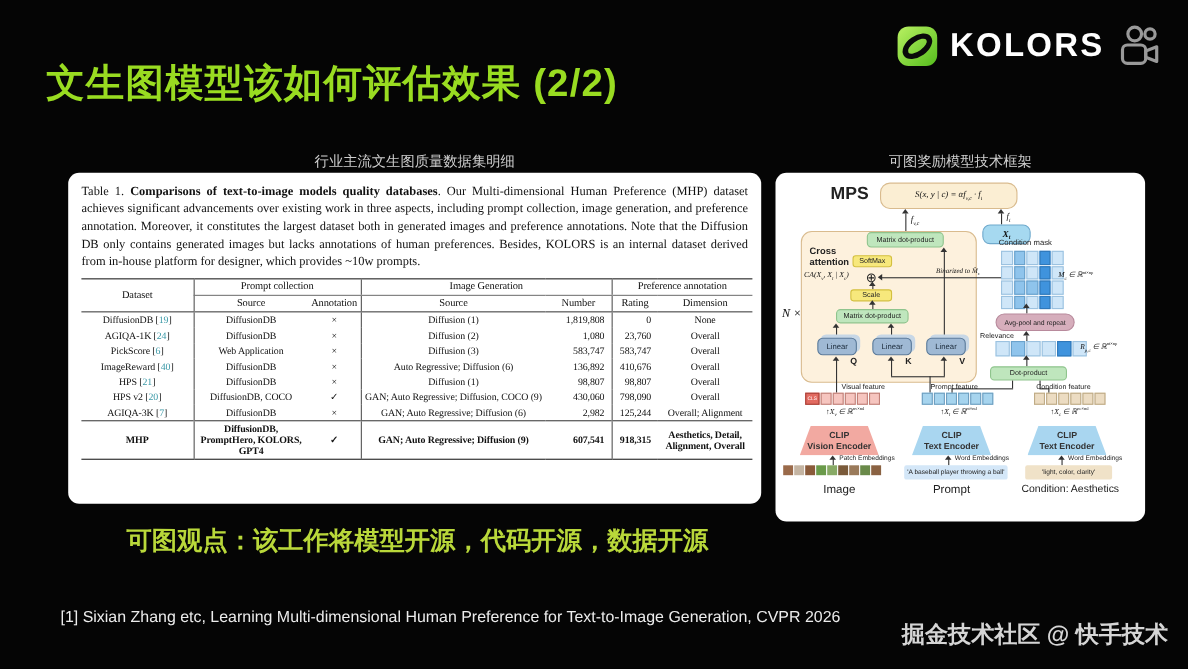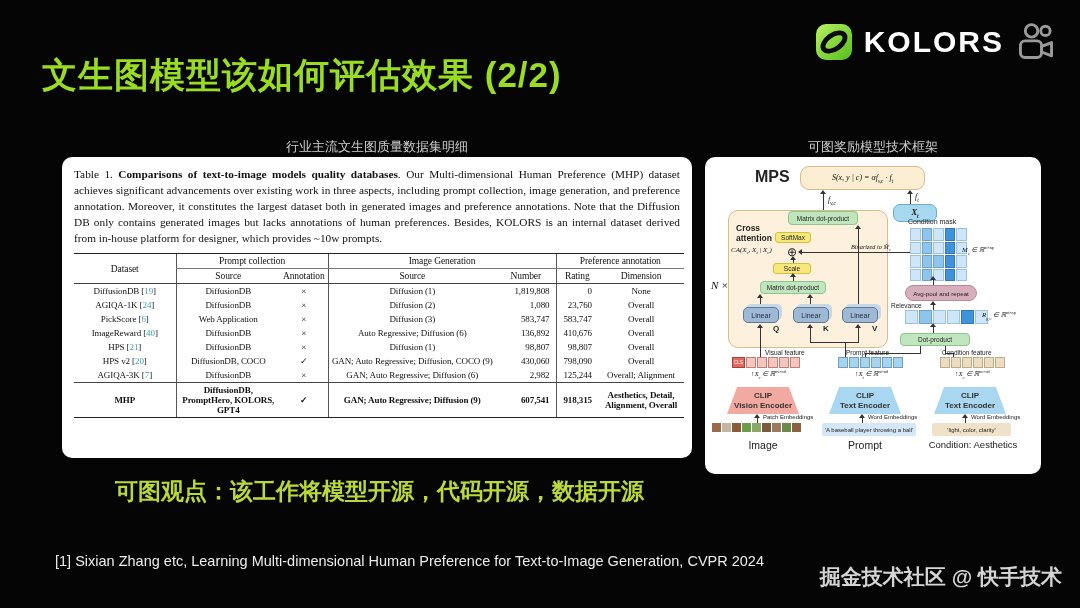--- a/index.html
+++ b/index.html
@@ -387,15 +387,15 @@
       </div>
     <div class="txtpill" style="left:117px;top:266px;width:94px;height:13px;background:#d4e7f8;">'A baseball player throwing a ball'</div>
     <div class="txtpill" style="left:227px;top:266px;width:79px;height:13px;background:#f0e2c8;">'light, color, clarity'</div>
 
     <div class="lbl" style="left:22px;top:282px;width:72px;text-align:center;font-size:10.5px;">Image</div>
     <div class="lbl" style="left:124px;top:282px;width:72px;text-align:center;font-size:10.5px;">Prompt</div>
     <div class="lbl" style="left:216px;top:282px;width:104px;text-align:center;font-size:9.5px;">Condition: Aesthetics</div>
   </div>
 
   <div id="insight">可图观点：该工作将模型开源，代码开源，数据开源</div>
-  <div id="citation">[1] Sixian Zhang etc, Learning Multi-dimensional Human Preference for Text-to-Image Generation, CVPR 2024</div>
+  <div id="citation">[1] Sixian Zhang etc, Learning Multi-dimensional Human Preference for Text-to-Image Generation, CVPR 2026</div>
   <div id="watermark">掘金技术社区 @ 快手技术</div>
 </div>
 
 </body></html>

